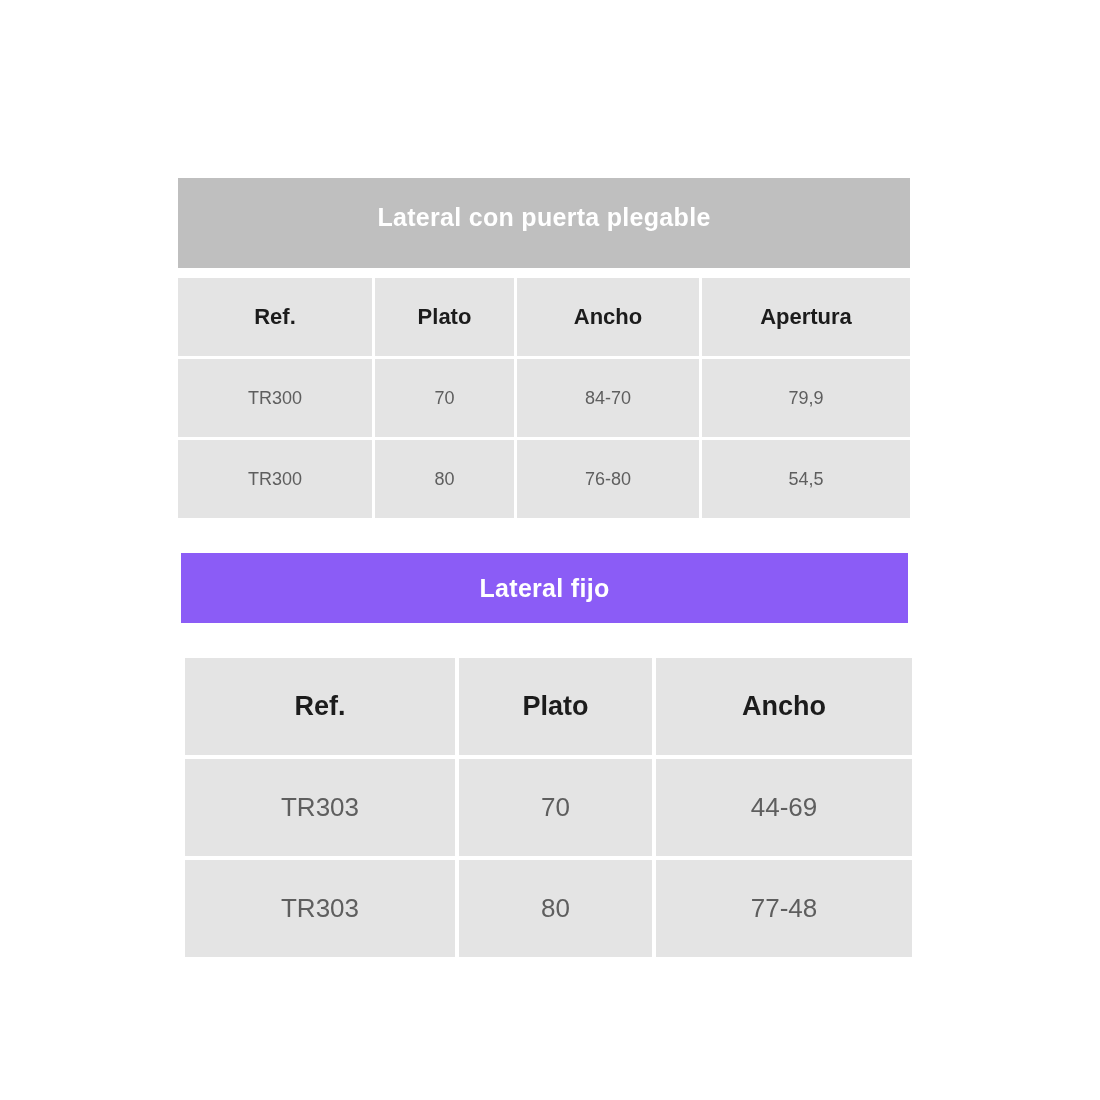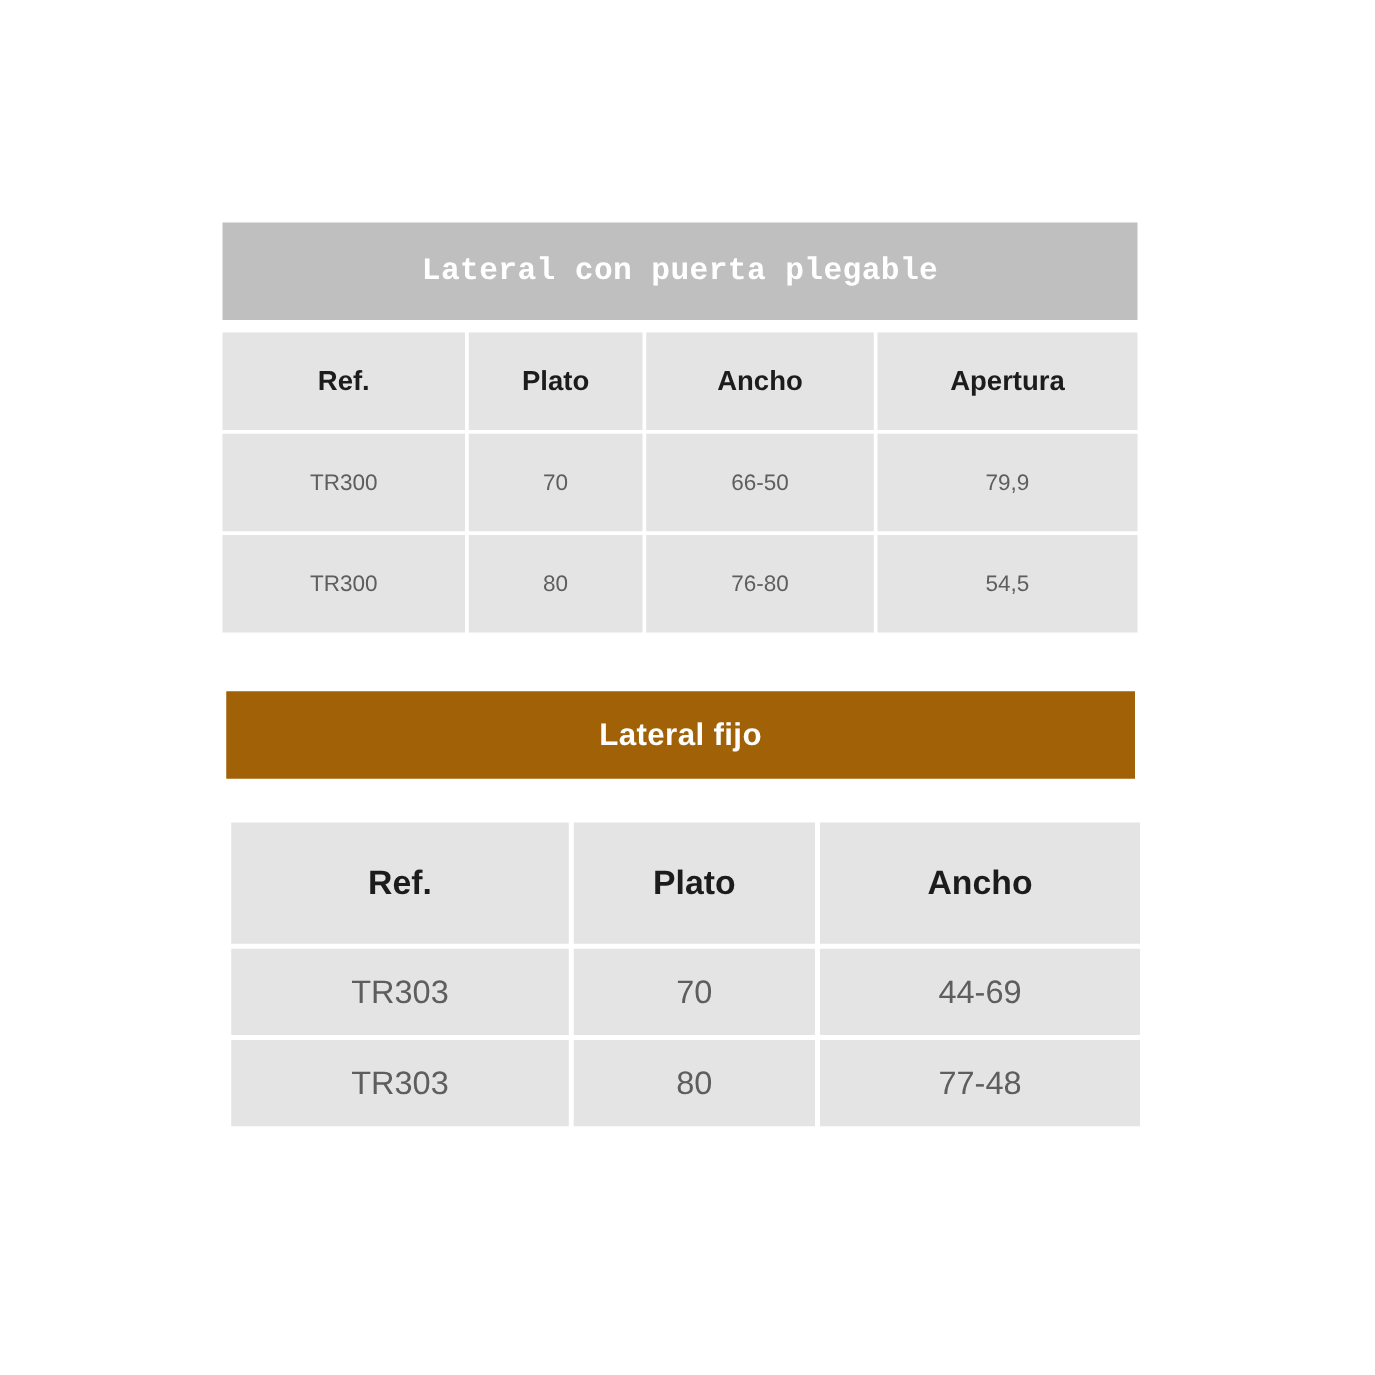--- a/index.html
+++ b/index.html
@@ -27,25 +27,24 @@
     top: 178px;
     width: 732px;
   }
   .block1 .title-bar {
     background: #bfbfbf;
     color: #ffffff;
     text-align: center;
     font-size: 25px;
     font-weight: bold;
     letter-spacing: 0.3px;
-    height: 78px;
+    height: 90px;
     line-height: 78px;
     width: 732px;
     box-sizing: border-box;
-    font-family: Liberation Mono, monospace;
   }
   .block1 table {
     border-collapse: separate;
     border-spacing: 3px 3px;
     margin-left: -3px;
     margin-top: 7px;
     width: 738px;
     table-layout: fixed;
   }
   .block1 th, .block1 td {
@@ -71,21 +70,21 @@
   .block1 col.c4 { width: 208px; }
 
   
   .block2 {
     position: absolute;
     left: 181px;
     top: 553px;
     width: 727px;
   }
   .block2 .title-bar {
-    background: #a16207;
+    background: #8b5cf6;
     color: #ffffff;
     text-align: center;
     font-size: 25px;
     font-weight: bold;
     letter-spacing: 0.3px;
     height: 70px;
     line-height: 70px;
     width: 727px;
     box-sizing: border-box;
   }
@@ -103,21 +102,21 @@
     font-weight: normal;
     padding: 0;
   }
   .block2 th {
     height: 97px;
     font-size: 27px;
     font-weight: bold;
     color: #1c1c1c;
   }
   .block2 td {
-    height: 69px;
+    height: 97px;
     font-size: 26px;
     color: #5e5e5e;
   }
   .block2 col.d1 { width: 270px; }
   .block2 col.d2 { width: 193px; }
   .block2 col.d3 { width: 256px; }
 </style>
 </head>
 <body>
 
@@ -137,21 +136,21 @@
           <th>Ref.</th>
           <th>Plato</th>
           <th>Ancho</th>
           <th>Apertura</th>
         </tr>
       </thead>
       <tbody>
         <tr>
           <td>TR300</td>
           <td>70</td>
-          <td>66-50</td>
+          <td>84-70</td>
           <td>79,9</td>
         </tr>
         <tr>
           <td>TR300</td>
           <td>80</td>
           <td>76-80</td>
           <td>54,5</td>
         </tr>
       </tbody>
     </table>

